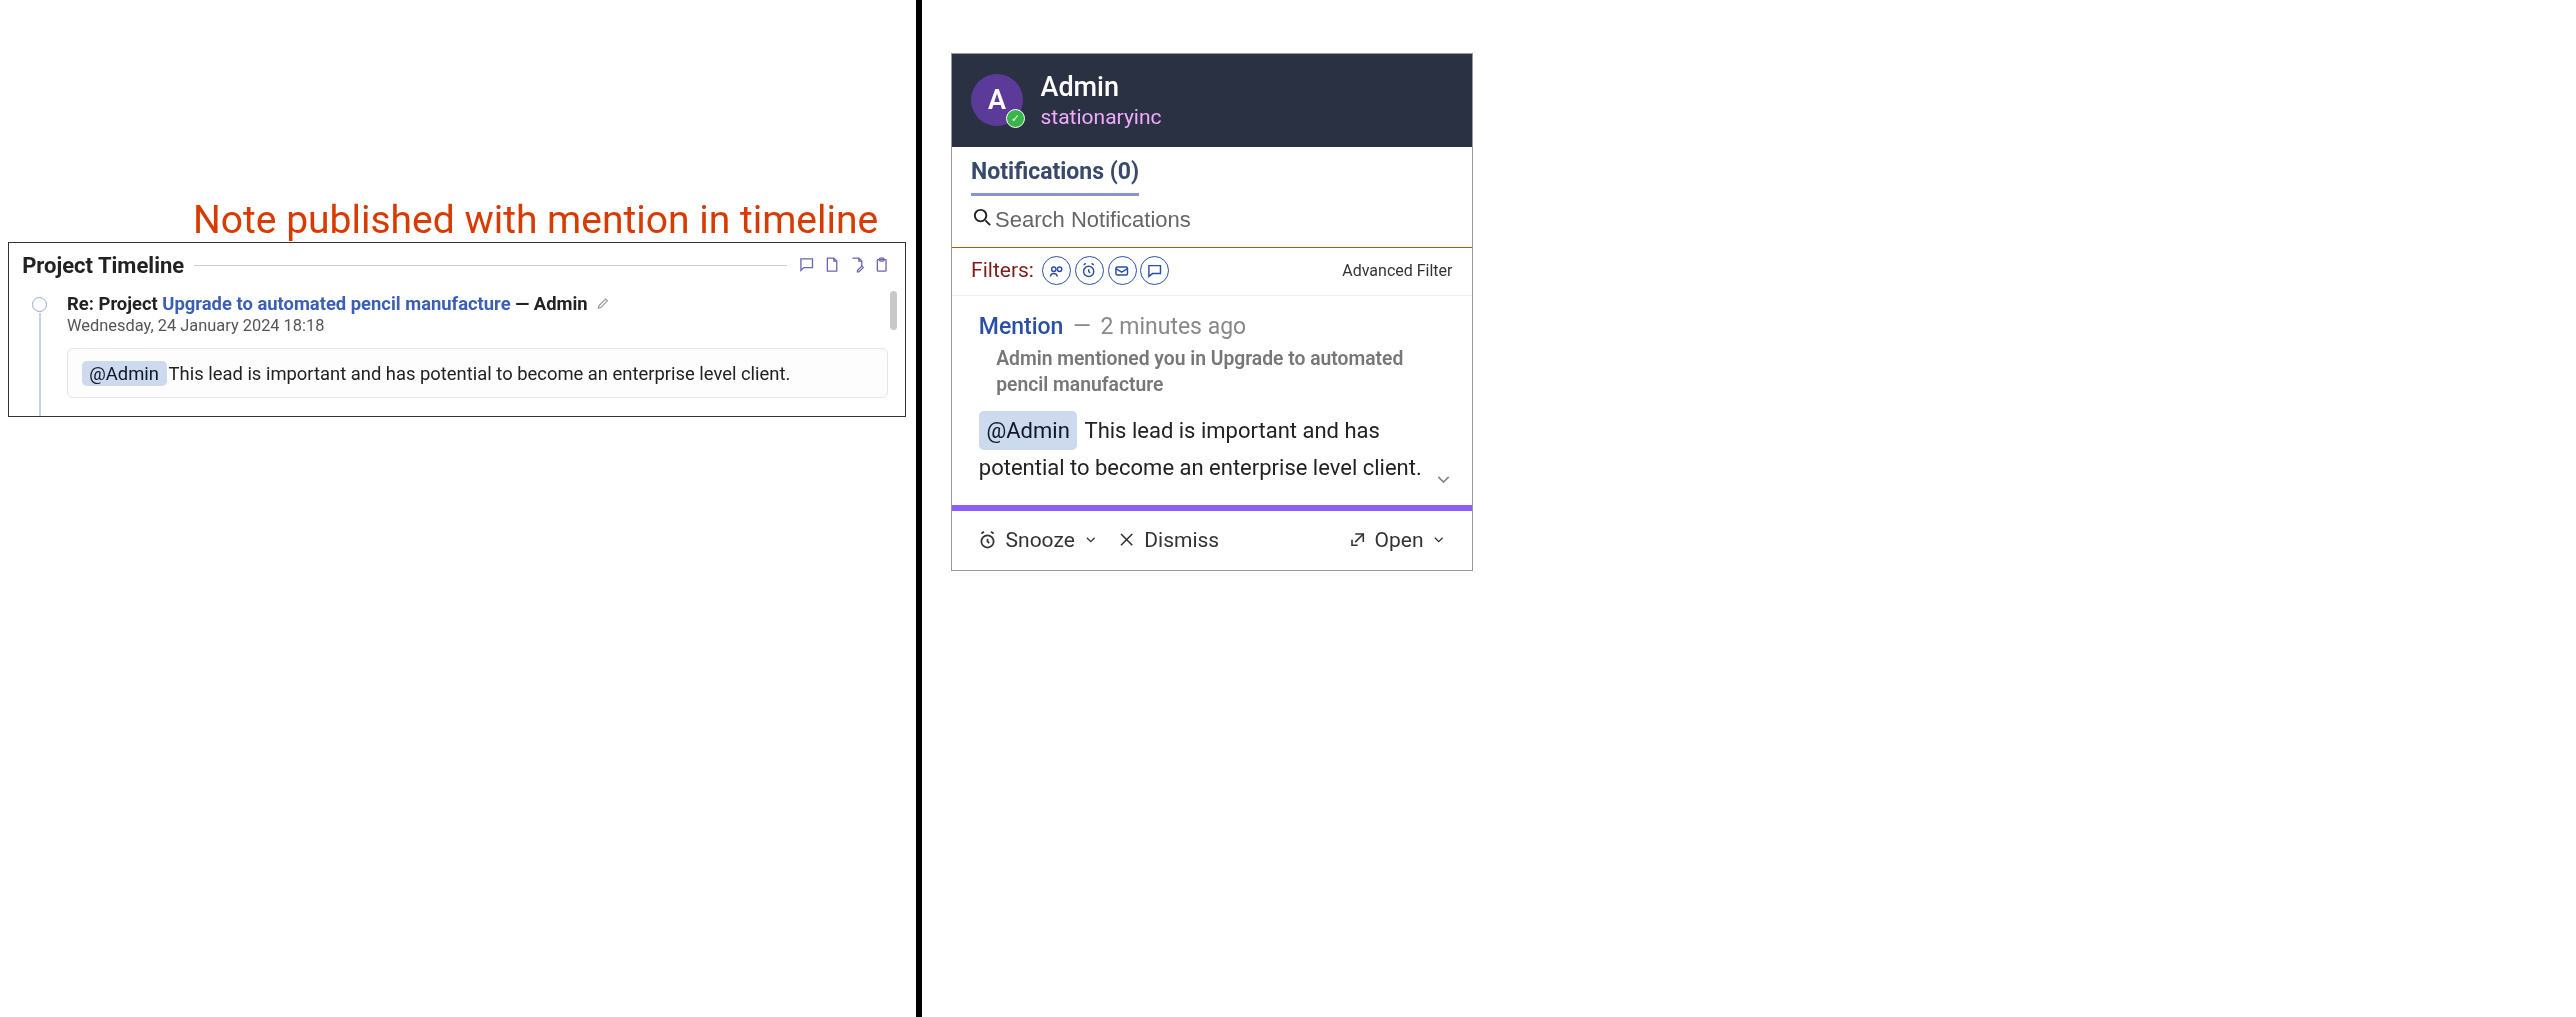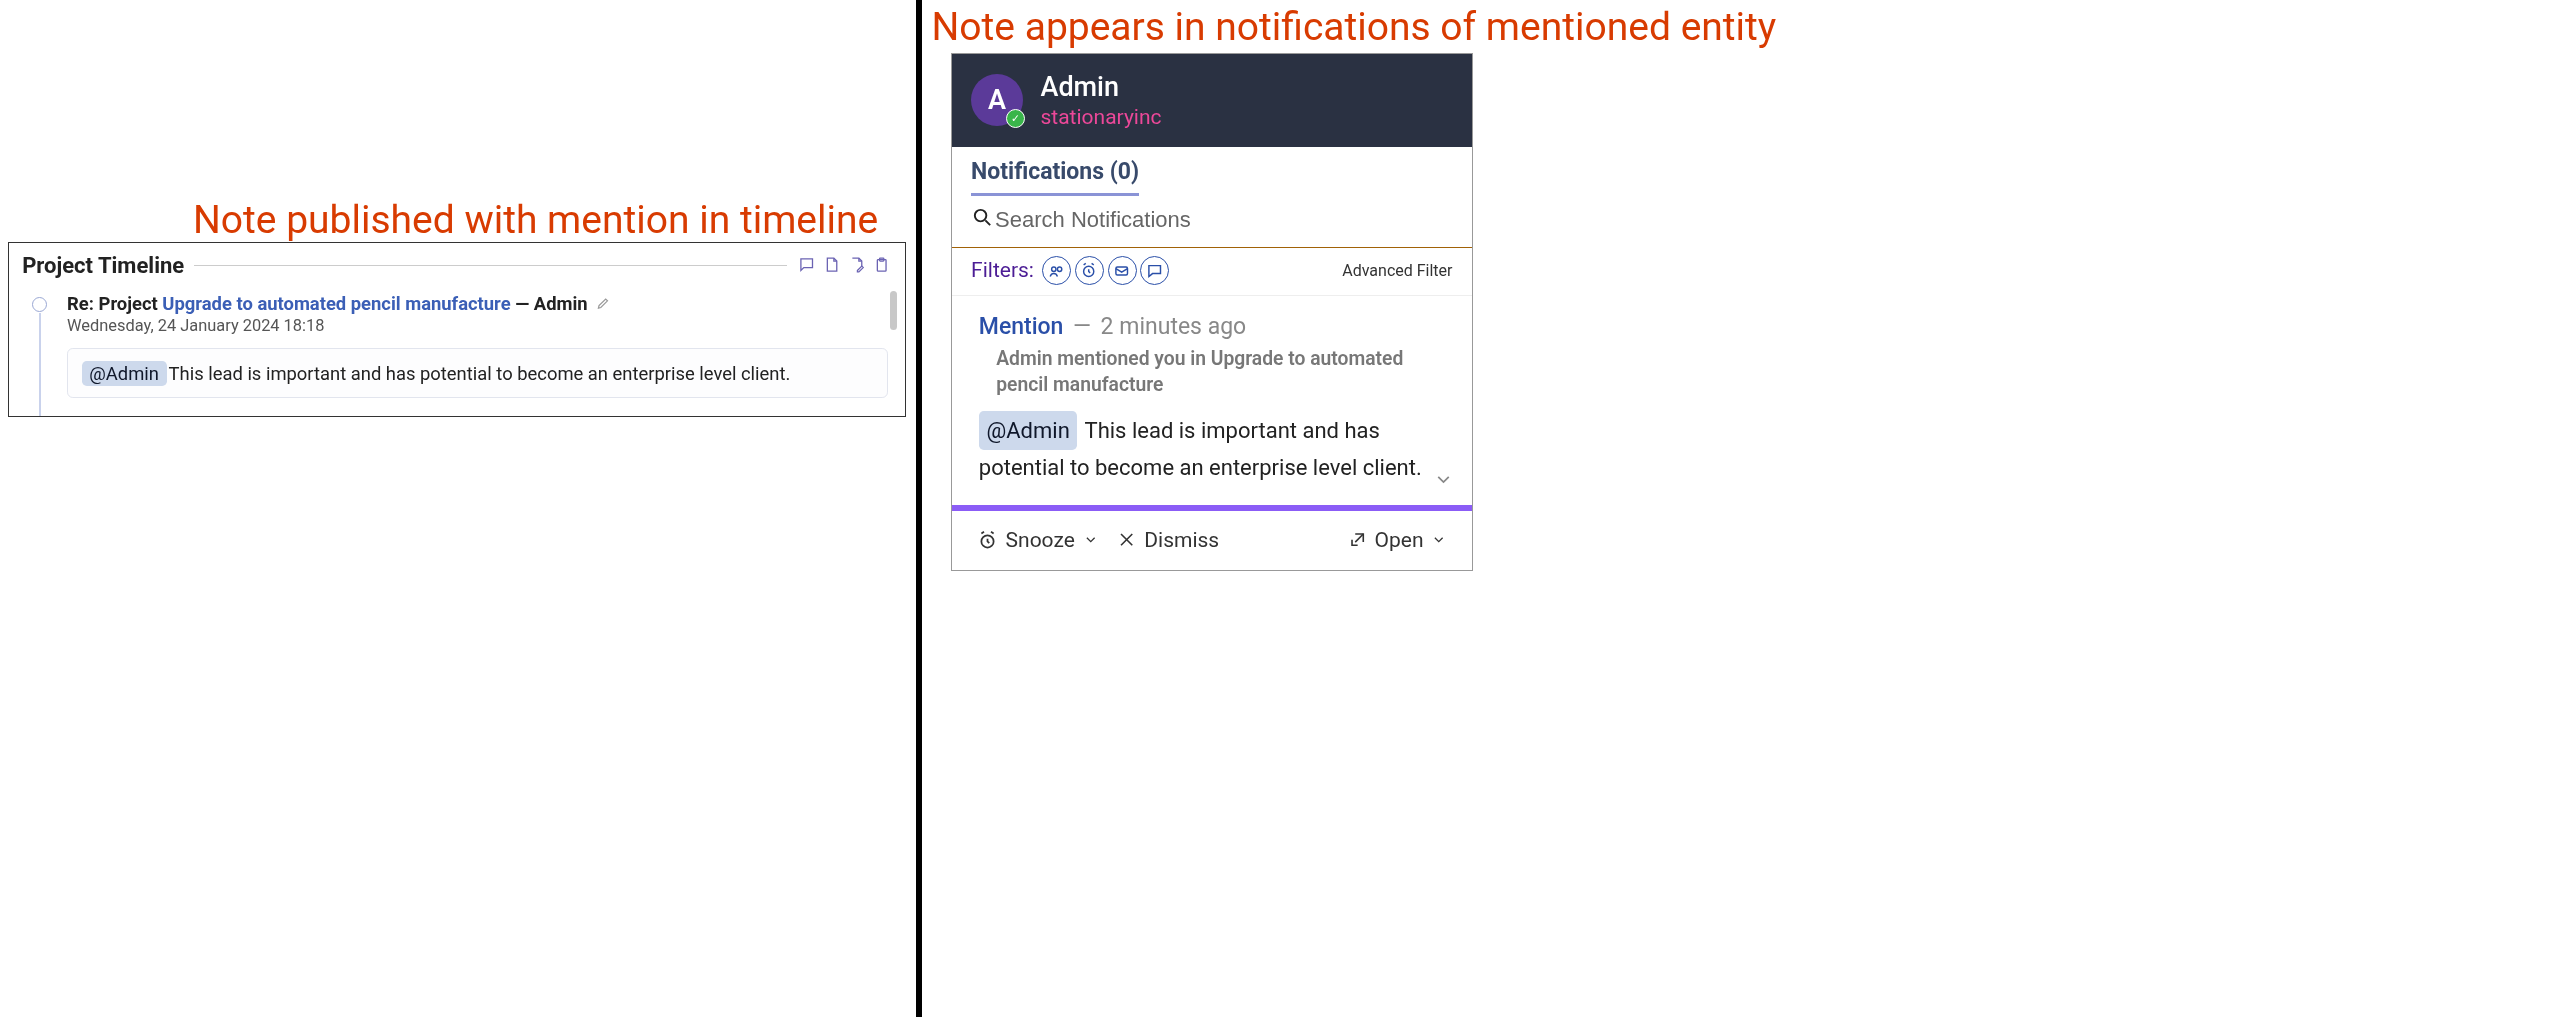--- a/index.html
+++ b/index.html
@@ -37,31 +37,31 @@
 
   
   .right-caption { color: #d83b01; font-size: 39px; font-weight: 400; position: absolute; left: 9.7px; top: 3.9px; }
   .notif-panel { position: absolute; left: 29px; top: 53px; width: 522px; border: 1px solid #999; background: #fff; font-size: 21px; color: #222; }
 
   .notif-header { background: #2a3142; padding: 17.4px 19.3px; display: flex; align-items: center; gap: 17.4px; position: relative; }
   .avatar-wrap { position: relative; }
   .avatar { width: 52px; height: 52px; border-radius: 50%; background: #5b3a99; color: #fff; display: flex; align-items: center; justify-content: center; font-size: 27px; font-weight: 600; }
   .presence { position: absolute; right: -1.9px; bottom: -1.9px; width: 19.3px; height: 19.3px; border-radius: 50%; background: #39b54a; border: 1.9px solid #fff; display: flex; align-items: center; justify-content: center; color: #fff; font-size: 10.6px; }
   .header-text .name { color: #fff; font-size: 27px; font-weight: 500; }
-  .header-text .org { color: #ec4899; font-size: 21px; margin-top: 1.9px; }
+  .header-text .org { color: #f0abfc; font-size: 21px; margin-top: 1.9px; }
 
   .notif-tabs { padding: 11.6px 19.3px 0 19.3px; }
   .tab { display: inline-block; font-size: 23px; font-weight: 700; color: #384a6b; padding-bottom: 7.7px; border-bottom: 3.9px solid #8a93d6; }
   .notif-search-row { display: flex; align-items: center; gap: 1px; padding: 9.7px 19.3px 13.5px 19.3px; border-bottom: 1px solid #a16207; }
   .notif-search { border: none; outline: none; font-size: 22px; color: #444; flex: 1; background: transparent; }
   .notif-search::placeholder { color: #666; }
 
   .notif-filters { display: flex; align-items: center; justify-content: space-between; padding: 7.7px 19.3px 9.7px 19.3px; border-bottom: 1px solid #eee; }
   .filters-left { display: flex; align-items: center; gap: 3.9px; }
-  .filters-label { font-size: 21px; color: #4c1d95; margin-right: 3.9px; }
+  .filters-label { font-size: 21px; color: #7f1d1d; margin-right: 3.9px; }
   .filter-icon { width: 29px; height: 29px; border: 1.9px solid #2a4fa8; border-radius: 50%; display: inline-flex; align-items: center; justify-content: center; cursor: pointer; }
   .filter-icon svg { stroke: #2a4fa8; fill: none; }
   .adv-filter { font-size: 16px; color: #333; cursor: pointer; }
 
   .notif-item { padding: 17.4px 27px 19.3px 27px; position: relative; }
   .notif-item-title { font-size: 23px; }
   .notif-item-title .type { color: #2a4fa8; font-weight: 500; cursor: pointer; margin-top: 35px; }
   .notif-item-title .time-sep { color: #888; margin: 0 3.9px; }
   .notif-item-title .time { color: #888; }
   .notif-summary { color: #777; font-weight: 600; font-size: 19.3px; margin: 5.8px 0 13.5px 17.4px; line-height: 1.35; }
@@ -131,21 +131,20 @@
             <span class="mention-pill">@Admin</span><span>This lead is important and has potential to become an enterprise level client.</span>
           </div>
         </div>
       </div>
     </div>
   </div>
 
   <div class="divider"></div>
 
   <div class="right-panel">
-    <div class="right-caption">Note appears in notifications of mentioned entity</div>
 
     <div class="notif-panel">
       <div class="notif-header">
         <div class="avatar-wrap">
           <div class="avatar">A</div>
           <div class="presence">✓</div>
         </div>
         <div class="header-text">
           <div class="name">Admin</div>
           <div class="org">stationaryinc</div>

